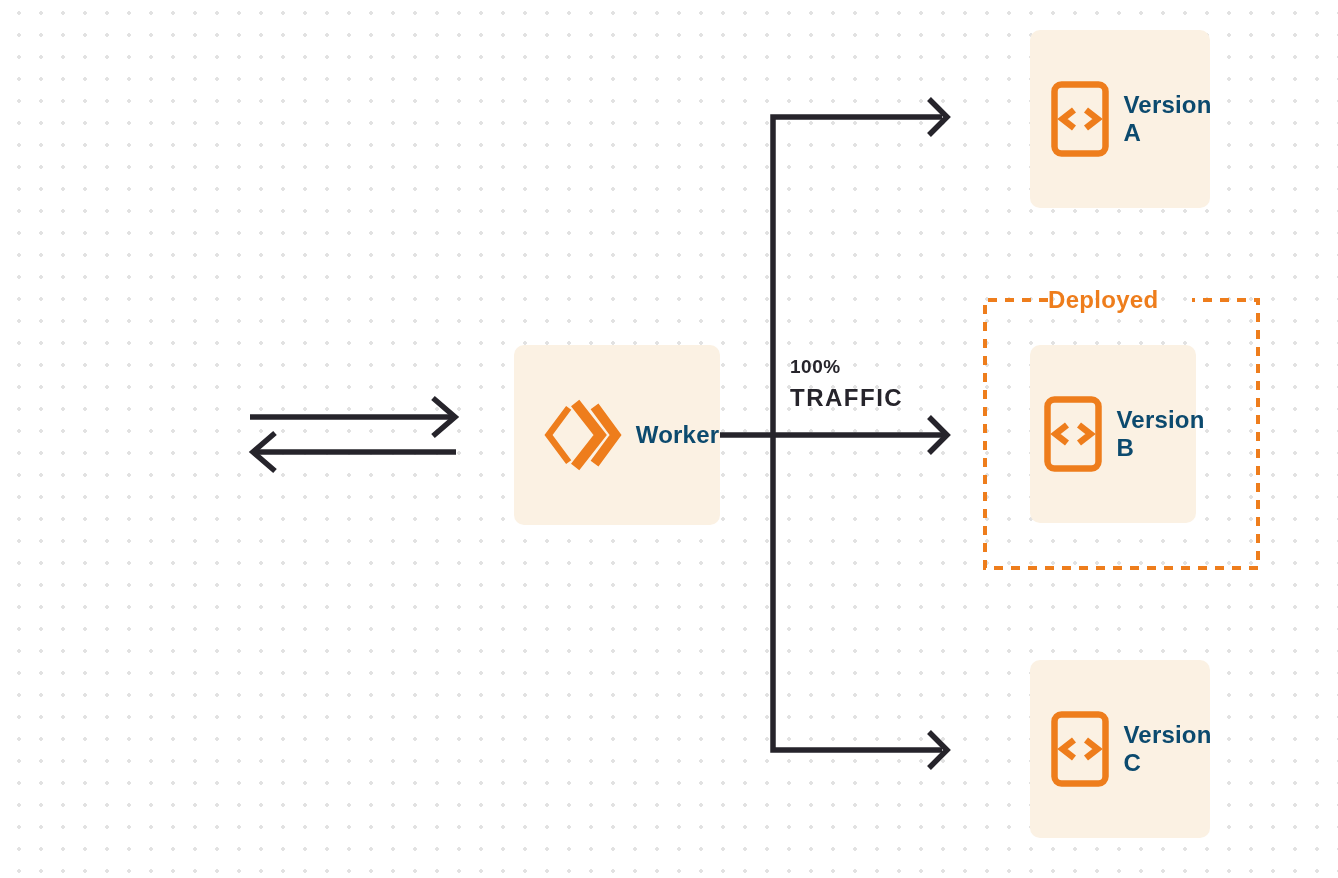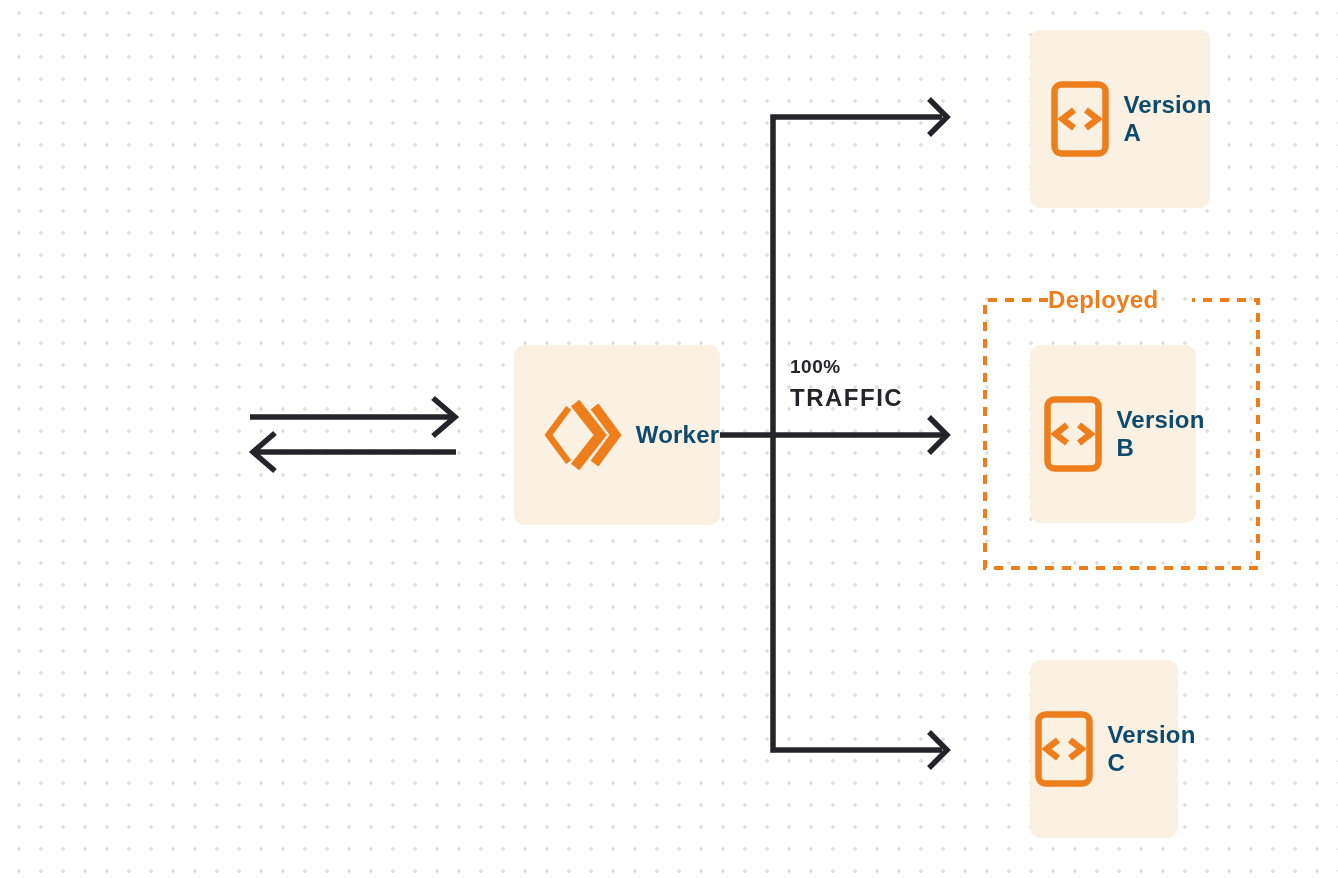--- a/index.html
+++ b/index.html
@@ -37,21 +37,21 @@
     font-size: 24px;
     letter-spacing: 0.2px;
     padding-left: 23px;
   }
   .node-gray { background: #f5f5f6; }
   .node-cream { background: #fbf1e3; }
   .client-node  { left: 30px;  top: 345px; width: 182px; height: 180px; }
   .worker-node  { left: 500px; top: 345px; width: 206px; height: 180px; margin-left: 14px; }
   .version-a-node { left: 1030px; top: 30px;  width: 180px; height: 178px; }
   .version-b-node { left: 1030px; top: 345px; width: 166px; height: 178px; }
-  .version-c-node { left: 1030px; top: 660px; width: 148px; height: 178px; }
+  .version-c-node { left: 1030px; top: 660px; width: 180px; height: 178px; }
   .traffic-label {
     position: absolute;
     left: 790px; top: 355px;
     width: 136px;
     color: #26242b;
     font-weight: 700;
   }
   .traffic-line1 { display: block; font-size: 19px; line-height: 24px; letter-spacing: 0.5px; }
   .traffic-line2 { display: block; font-size: 24px; line-height: 22px; letter-spacing: 1.5px; margin-top: 8px; }
   .deployed-rect {

